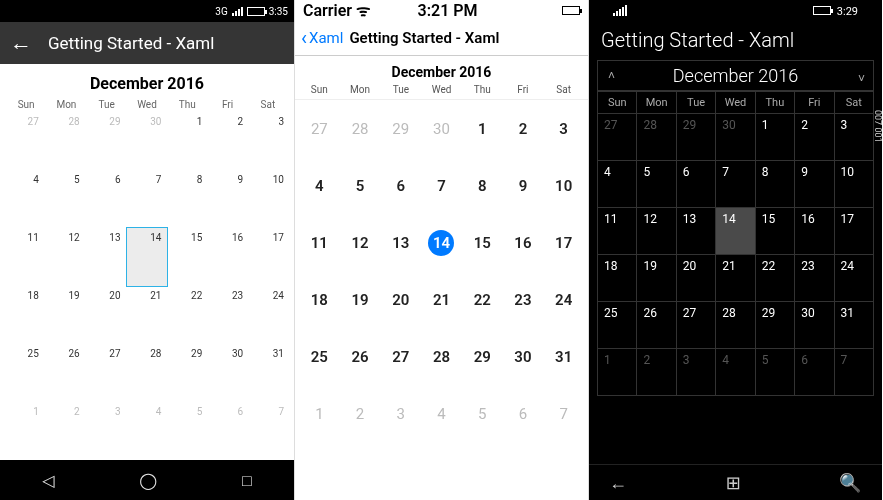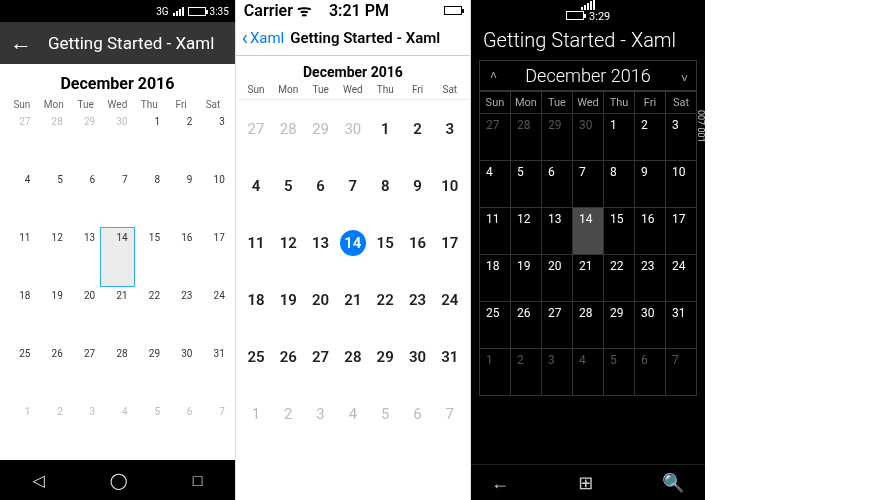--- a/index.html
+++ b/index.html
@@ -1,17 +1,17 @@
 <!DOCTYPE html>
 <html><head>
 <meta charset="utf-8">
 <style>
   * { box-sizing: border-box; margin: 0; padding: 0; }
   body { font-family: -apple-system, BlinkMacSystemFont, "Segoe UI", Roboto, sans-serif; background:#fff;}
-  .row { display:flex; width:705px; height:500px; }
+  .row { display:flex; width:883px; height:500px; }
   .panel { position:relative; width:294px; height:500px; overflow:hidden; }
   .panel + .panel { border-left:1px solid #ddd; }
   
   .android .status { height:22px; background:#000; color:#fff; font-size:10px; display:flex; justify-content:flex-end; align-items:center; padding:0 6px; gap:4px;}
   .android .appbar { height:42px; background:#353535; color:#fff; display:flex; align-items:center; padding:0 10px; gap:16px; font-size:17px;}
   .android .arrow-back { font-size:22px; line-height:1;}
   .android .cal-header { text-align:center; font-weight:700; font-size:16px; padding:10px 0 6px;}
   .android .daynames { display:flex; font-size:10px; color:#666; padding:0 6px 2px;}
   .android .daynames div{ flex:1; text-align:center;}
   .android .grid { display:grid; grid-template-columns:repeat(7,1fr); grid-auto-rows:58px; padding:0 4px;}
@@ -28,21 +28,21 @@
   .ios .title { font-weight:600; margin-left:6px;}
   .ios .cal-header { text-align:center; font-weight:700; padding:8px 0 4px; font-size:14px;}
   .ios .daynames { display:flex; font-size:10px; color:#555; border-bottom:1px solid #eee; padding:0 4px 4px;}
   .ios .daynames div{flex:1; text-align:center;}
   .ios .grid { display:grid; grid-template-columns:repeat(7,1fr); grid-auto-rows:57px; font-size:15px; font-weight:600; color:#222; padding:0 4px;}
   .ios .cell { display:flex; align-items:center; justify-content:center;}
   .ios .cell.other{ color:#bbb; font-weight:400;}
   .ios .cell.today span{ background:#007aff; color:#fff; width:26px; height:26px; border-radius:50%; display:flex; align-items:center; justify-content:center;}
   
   .uwp { background:#000; color:#fff;}
-  .uwp .status { height:22px; display:flex; justify-content:space-between; align-items:center; padding:0 24px; font-size:11px;flex-direction:column;}
+  .uwp .status { height:22px; display:flex; justify-content:space-between; align-items:center; padding:0 24px; font-size:11px;}
   .uwp .title { font-size:20px; font-weight:300; padding:6px 12px 8px;}
   .uwp .cal-header { display:flex; align-items:center; justify-content:center; position:relative; padding:4px 0; border:1px solid #333; margin:0 8px;}
   .uwp .cal-header span{ font-size:18px; font-weight:300;}
   .uwp .cal-header .up,.uwp .cal-header .down{ position:absolute; font-size:12px; color:#aaa;}
   .uwp .cal-header .up{ left:10px;} .uwp .cal-header .down{ right:8px; bottom:4px;}
   .uwp .daynames { display:flex; font-size:11px; color:#aaa; border-left:1px solid #333; border-right:1px solid #333; margin:0 8px;}
   .uwp .daynames div{ flex:1; text-align:center; border-top:1px solid #333; border-bottom:1px solid #333; border-right:1px solid #333; padding:4px 0;}
   .uwp .daynames div:last-child{border-right:none;}
   .uwp .grid { display:grid; grid-template-columns:repeat(7,1fr); grid-auto-rows:47px; font-size:12px; margin:0 8px; border-left:1px solid #333;}
   .uwp .cell { border-right:1px solid #333; border-bottom:1px solid #333; padding:4px 0 0 6px;}

